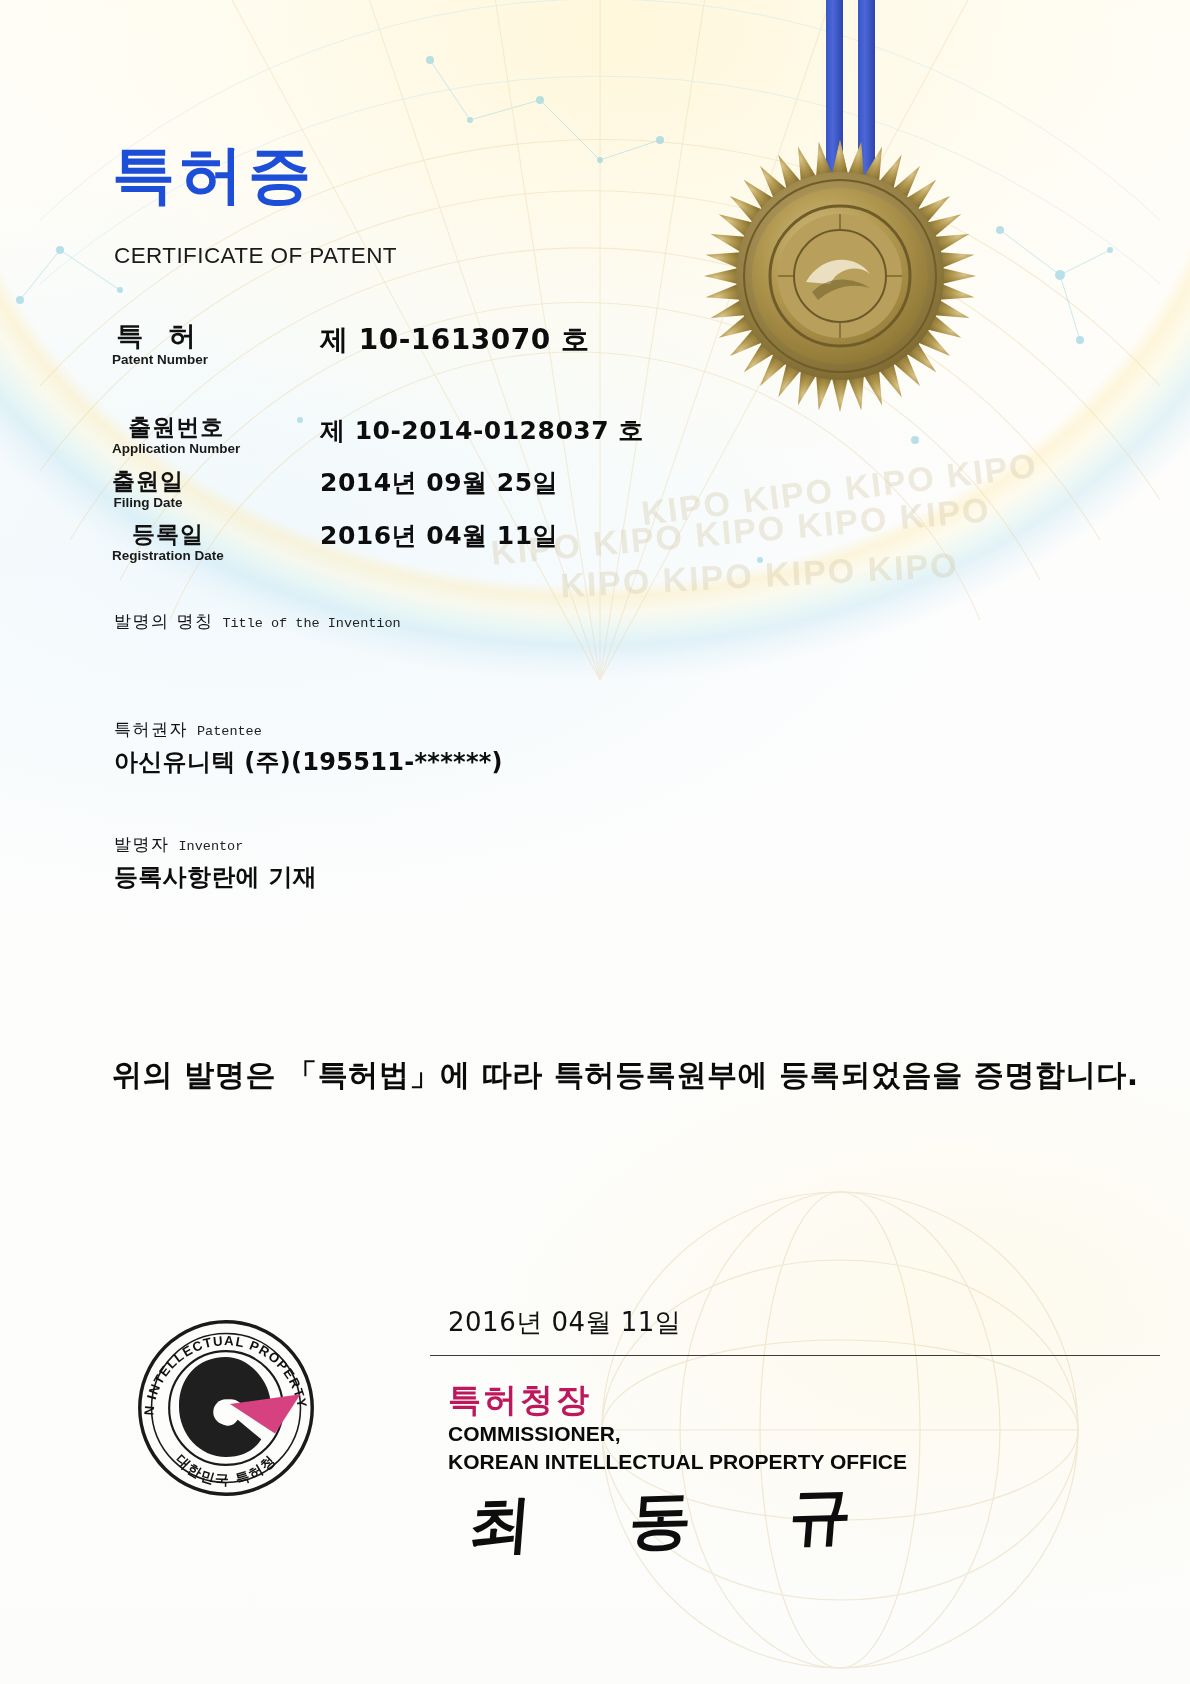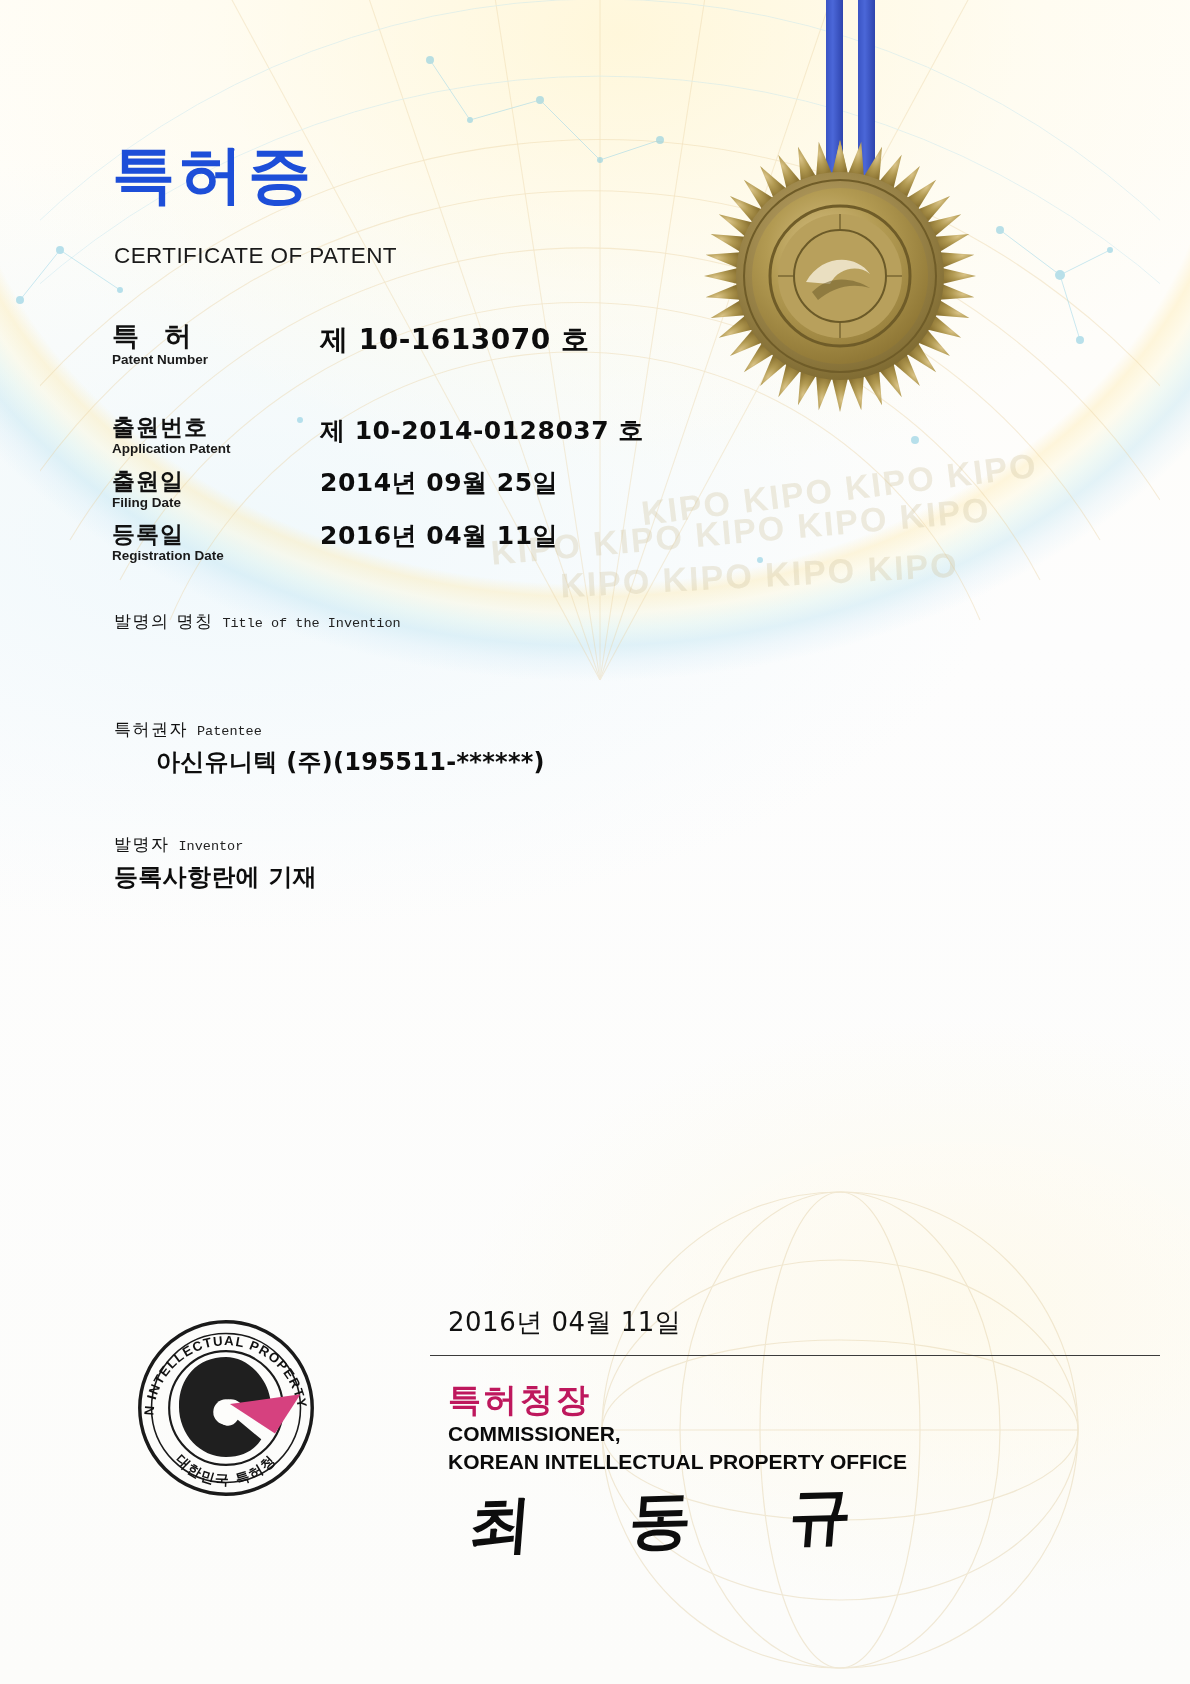--- a/index.html
+++ b/index.html
@@ -114,20 +114,21 @@
     position: absolute;
     left: 704px;
     top: 140px;
     width: 272px;
     height: 272px;
   }
 
   
   .field {
     position: absolute;
+    text-align: center;
   }
   .f-label-ko {
     font-size: 23px;
     font-weight: 700;
     color: #111;
     letter-spacing: 1px;
     font-family: "DejaVu Sans", "Liberation Sans", sans-serif;
     line-height: 1.15;
   }
   .f-label-ko.big {
@@ -433,21 +434,21 @@
   </svg>
 
   <div class="field" style="left:112px; top:320px;">
     <div class="f-label-ko big">특 허</div>
     <div class="f-label-en">Patent Number</div>
   </div>
   <div class="f-value lg" style="left:320px; top:321px;">제 10-1613070 호</div>
 
   <div class="field" style="left:112px; top:414px;">
     <div class="f-label-ko">출원번호</div>
-    <div class="f-label-en">Application Patent</div>
+    <div class="f-label-en">Application Number</div>
   </div>
   <div class="f-value" style="left:320px; top:414px;">제 10-2014-0128037 호</div>
 
   <div class="field" style="left:112px; top:468px;">
     <div class="f-label-ko">출원일</div>
     <div class="f-label-en">Filing Date</div>
   </div>
   <div class="f-value" style="left:320px; top:466px;">2014년  09월  25일</div>
 
   <div class="field" style="left:112px; top:521px;">
@@ -456,27 +457,28 @@
   </div>
   <div class="f-value" style="left:320px; top:519px;">2016년  04월  11일</div>
 
   <div class="sec-head" style="left:114px; top:610px;">
     <span class="ko">발명의 명칭</span><span class="en">Title of the Invention</span>
   </div>
 
   <div class="sec-head" style="left:114px; top:718px;">
     <span class="ko">특허권자</span><span class="en">Patentee</span>
   </div>
-  <div class="sec-body" style="left:114px; top:745px;margin-left:42px;">아신유니텍 (주)(195511-******)</div>
+  <div class="sec-body" style="left:114px; top:745px;">아신유니텍 (주)(195511-******)</div>
 
   <div class="sec-head" style="left:114px; top:833px;">
     <span class="ko">발명자</span><span class="en">Inventor</span>
   </div>
   <div class="sec-body" style="left:114px; top:860px;">등록사항란에 기재</div>
 
+  <div class="certify-ko">위의 발명은 「특허법」에 따라 특허등록원부에 등록되었음을 증명합니다.</div>
 
   <div class="issue-date">2016년 04월 11일</div>
   <div class="rule"></div>
   <div class="commissioner-ko">특허청장</div>
   <div class="commissioner-en1">COMMISSIONER,</div>
   <div class="commissioner-en2">KOREAN INTELLECTUAL PROPERTY OFFICE</div>
   <div class="signature">최 동 규</div>
 
   <svg class="kipo-logo" viewBox="0 0 200 200">
     <defs>

